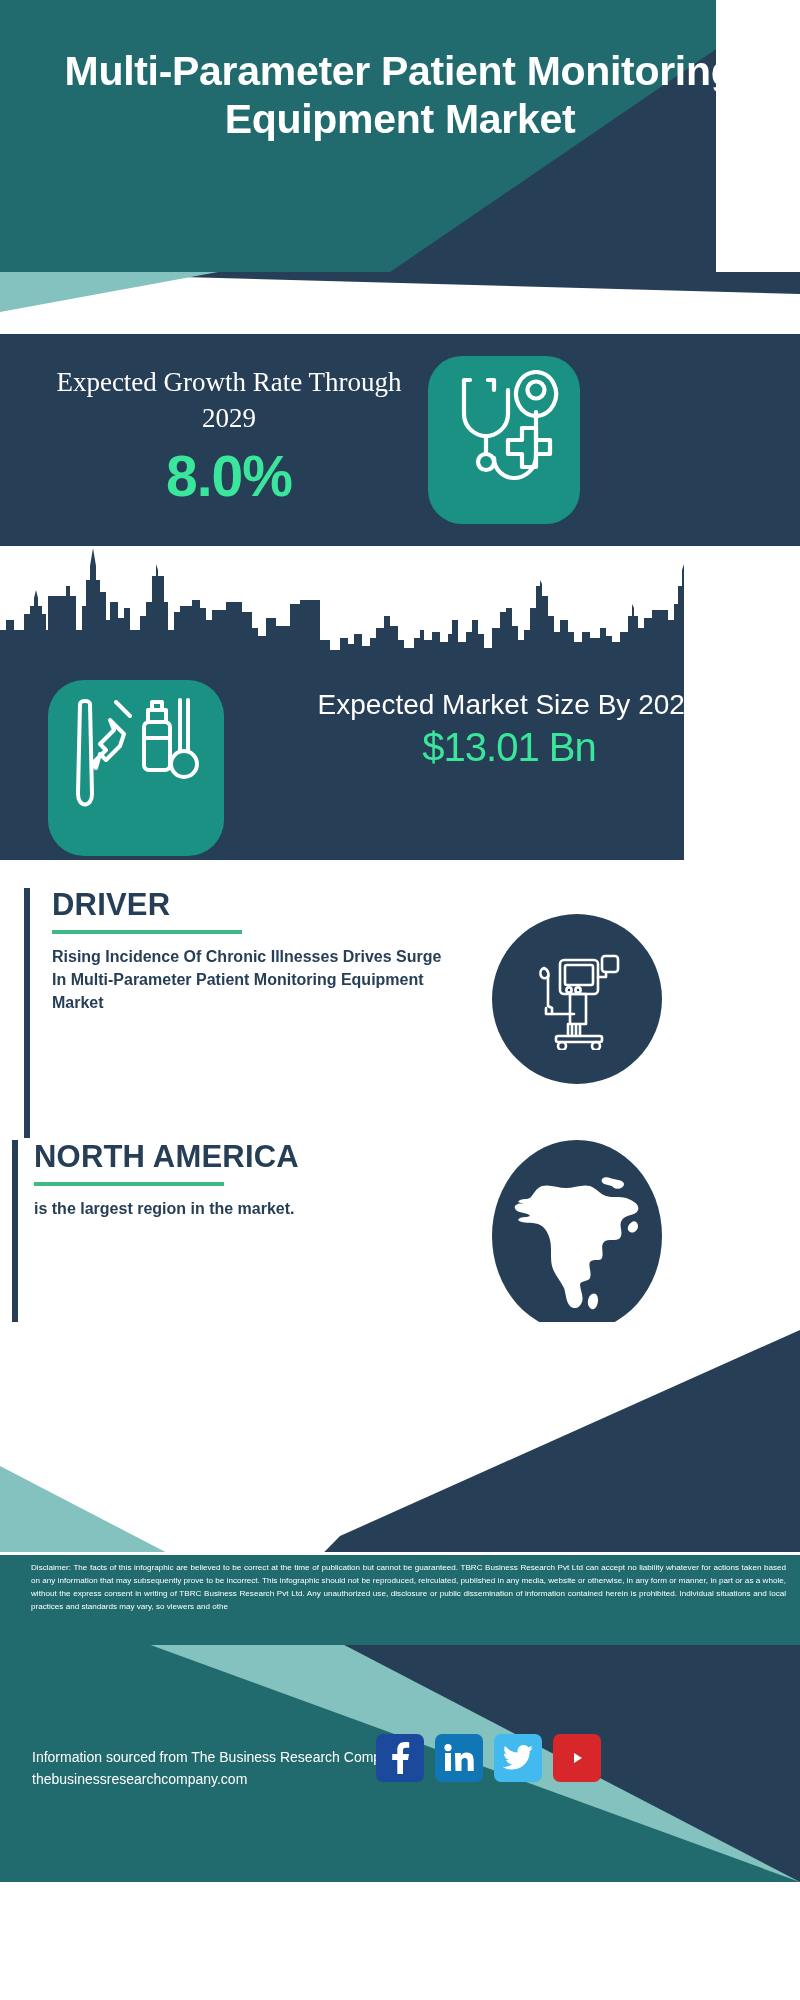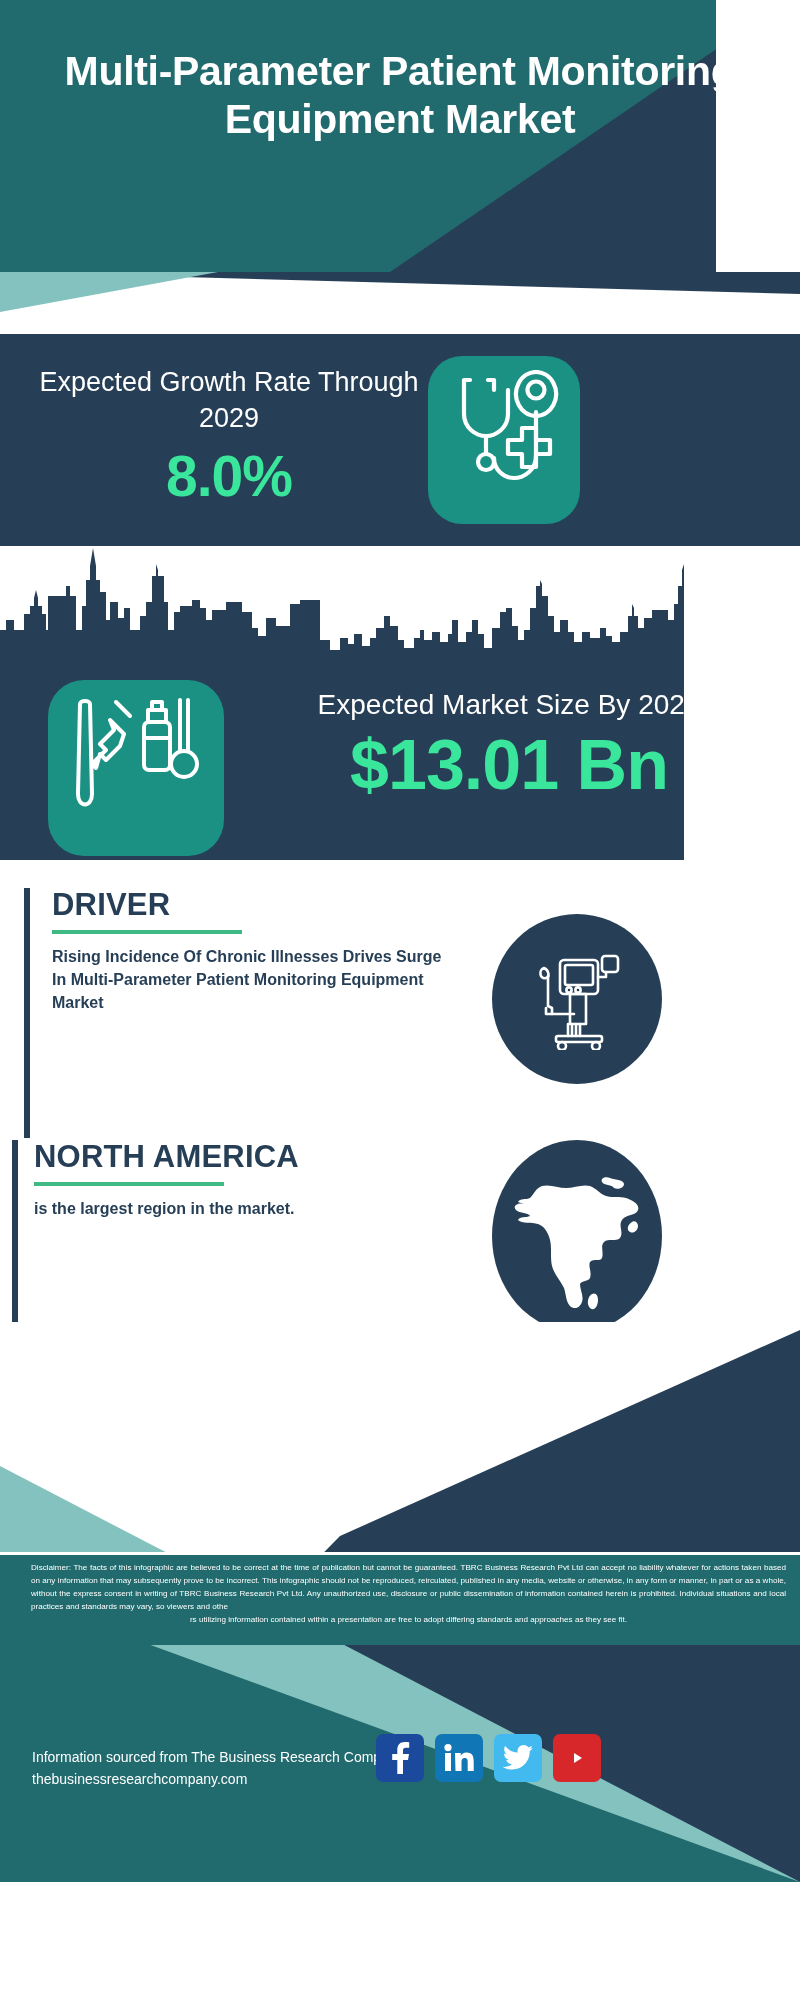--- a/index.html
+++ b/index.html
@@ -39,40 +39,40 @@
     position:absolute; left:0; top:0; width:800px; height:26px;
     background:#273f56;
     clip-path: polygon(0 0, 800px 0, 800px 22px, 0 0px);
   }
 
   
   .growth { position:absolute; left:0; top:334px; width:800px; height:212px; background:#273f56; }
   .growth-text {
     position:absolute; left:34px; top:30px; width:390px; text-align:center; color:#ffffff;
   }
-  .growth-label { font-size:27px; line-height:1.35; font-weight:normal; }
+  .growth-label { font-size:27px; line-height:1.35; font-weight:normal;font-family:Liberation Serif, serif; }
   .growth-value { margin-top:6px; font-size:57px; font-weight:bold; color:#3ae69b; letter-spacing:-1px; }
   .growth-icon {
     position:absolute; left:428px; top:22px; width:152px; height:168px;
     background:#1b9184; border-radius:34px;
   }
   .growth-icon svg { position:absolute; left:16px; top:14px; }
 
   
   .skyline-sec { position:absolute; left:0; top:546px; width:684px; height:314px; background:#ffffff; overflow:hidden; }
   .skyline-sec .sky-svg { position:absolute; left:0; top:0; }
   .skyline-sec .navy-fill { position:absolute; left:0; top:118px; width:800px; height:196px; background:#273f56; }
   .size-icon {
     position:absolute; left:48px; top:134px; width:176px; height:176px;
     background:#1b9184; border-radius:36px; z-index:4;
   }
   .size-icon svg { position:absolute; left:22px; top:18px; }
   .size-text { position:absolute; left:244px; top:140px; width:530px; text-align:center; color:#ffffff; z-index:4; }
   .size-label { font-size:28px; line-height:1.33; }
-  .size-value { margin-top:2px; font-size:70px; font-weight:bold; color:#3ae69b; letter-spacing:-1px; }
+  .size-value { margin-top:2px; font-size:40px; font-weight:normal; color:#3ae69b; letter-spacing:-1px; }
 
   
   .content { position:absolute; left:0; top:860px; width:800px; height:540px; background:#ffffff; }
   .card { position:absolute; display:block; }
   .card .bar { position:absolute; left:0; top:0; width:6px; background:#273f56; }
   .card .heading {
     font-size:31px; font-weight:bold; color:#273f56; letter-spacing:0.2px;
     line-height:1.08;
   }
   .card .rule { width:190px; height:4px; background:#3fba84; margin:9px 0 12px 0; }
@@ -267,16 +267,15 @@
             <rect x="1" y="1" width="28" height="20" rx="5" fill="#d7272b"></rect>
             <path fill="#fff" d="M12 6l8 5-8 5z"></path>
           </svg>
       </a>
     </div>
   </div>
 
   <div class="disc-top-rule"></div>
   <div class="disclaimer">
     <span>Disclaimer: The facts of this infographic are believed to be correct at the time of publication but cannot be guaranteed. TBRC Business Research Pvt Ltd can accept no liability whatever for actions taken based on any information that may subsequently prove to be incorrect. This infographic should not be reproduced, reirculated, published in any media, website or otherwise, in any form or manner, in part or as a whole, without the express consent in writing of TBRC Business Research Pvt Ltd. Any unauthorized use, disclosure or public dissemination of information contained herein is prohibited. Individual situations and local practices and standards may vary, so viewers and othe</span>
-    <div class="last">rs utilizing information contained within a presentation are free to adopt differing standards and approaches as they see fit.</div>
   </div>
 
 </div>
 
 </body></html>

